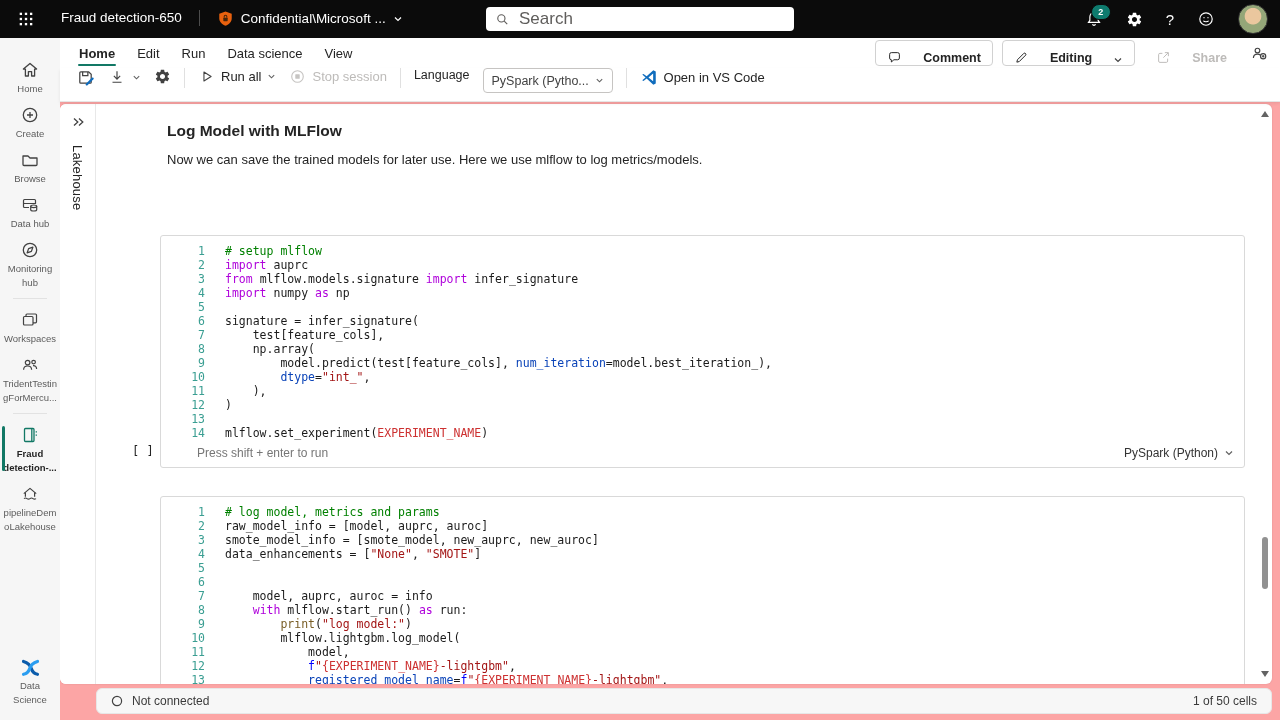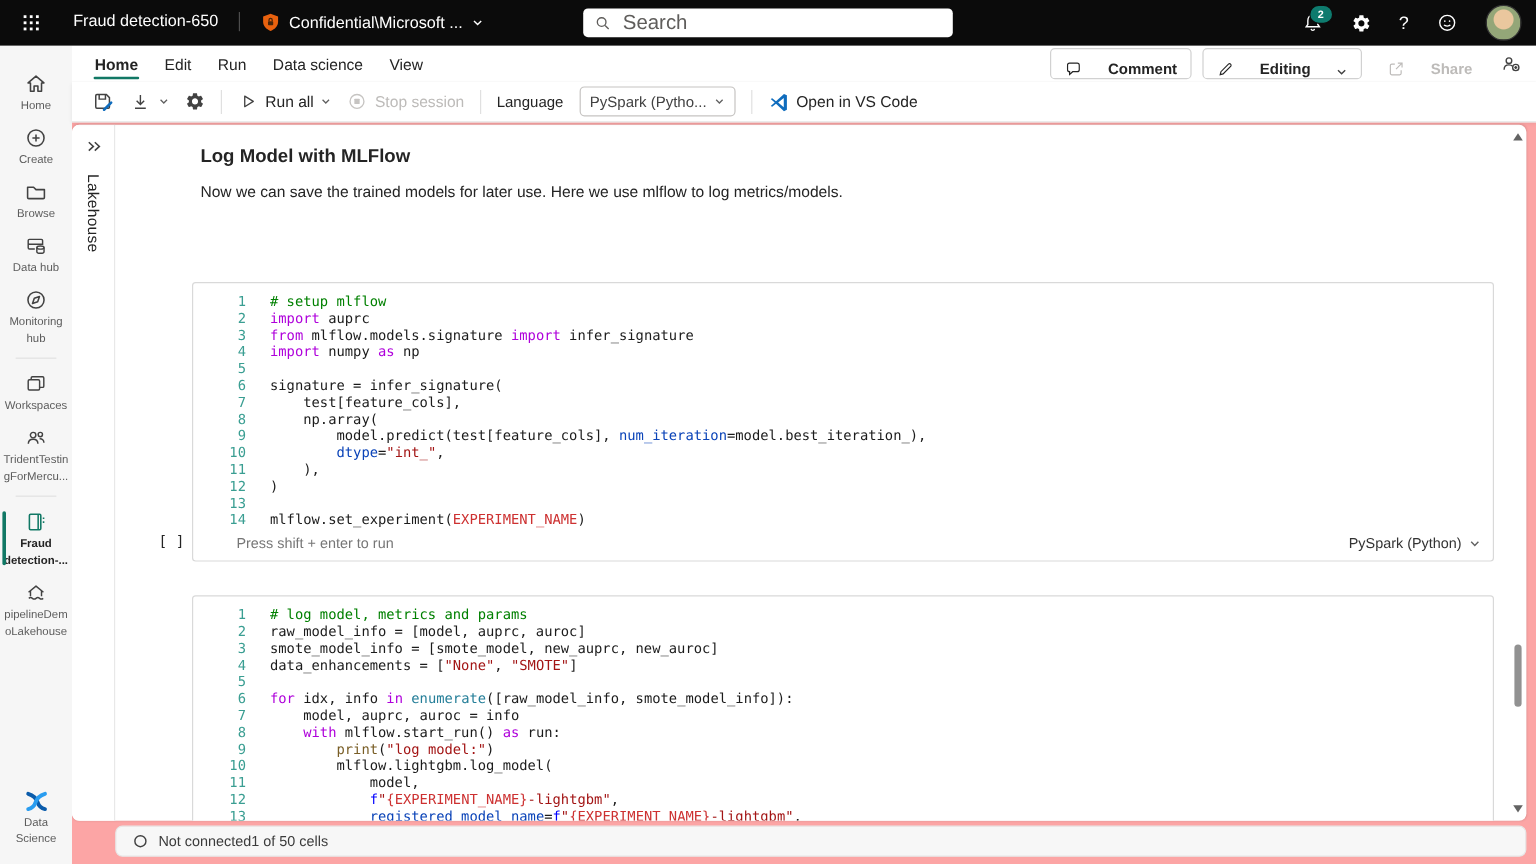--- a/index.html
+++ b/index.html
@@ -41,21 +41,21 @@
   .menubar-right{margin-left:auto;display:flex;align-items:center;gap:9px;padding-right:10px}
   .mbtn{display:flex;align-items:flex-end;gap:21px;border:1px solid #d1d1d1;border-radius:4px;height:24px;
         padding:0 11px;font-size:12.5px;font-weight:700;color:#242424;background:#fff;cursor:pointer;white-space:nowrap}
   .mbtn.disabled{border-color:transparent;color:#bdbbb9;cursor:default}
   .mbtn.disabled svg{color:#bdbbb9}
   .people-btn{color:#424242;padding:2px;cursor:pointer}
 
   
   .toolbar{position:absolute;top:68px;left:60px;right:0;height:33px;background:#fff;
            border-bottom:1px solid #e6e6e6;box-shadow:0 1.5px 3.5px rgba(0,0,0,.08);
-           display:flex;align-items:center;gap:13px;padding-left:16px;font-size:13px;color:#242424;z-index:20}
+           display:flex;align-items:flex-start;gap:13px;padding-left:16px;font-size:13px;color:#242424;z-index:20}
   .tool{display:flex;align-items:center;gap:6px;cursor:pointer;white-space:nowrap}
   .tool svg{color:#424242}
   .t-divider{width:1px;height:20px;background:#e0e0e0}
   .disabled-text{color:#bdbbb9}
   .tool.disabled svg{color:#c6c4c2}
   .lang-label{color:#242424;font-size:12.5px}
   .lang-box{display:flex;align-items:center;justify-content:space-between;border:1px solid #c6c4c2;
             border-radius:4px;height:23px;padding:0 8px;font-size:12.5px;color:#424242;width:112px;cursor:pointer}
   .chev{color:#616161}
 
@@ -102,21 +102,21 @@
   
   .vscroll{width:14px;position:relative;flex:none}
   .v-up,.v-down{position:absolute;left:3px;width:0;height:0;border-left:4px solid transparent;
                 border-right:4px solid transparent;cursor:pointer}
   .v-up{top:7px;border-bottom:6px solid #636363}
   .v-down{bottom:7px;border-top:6px solid #636363}
   .v-thumb{position:absolute;top:433px;left:4px;width:6px;height:52px;border-radius:3px;background:#919191;cursor:grab}
 
   
   .statusbar{margin-top:4px;margin-left:36px;height:26px;background:#f7f7f7;border:1px solid #e7e7e7;
-             border-radius:6px;display:flex;align-items:center;justify-content:flex-start;
+             border-radius:6px;display:flex;align-items:center;justify-content:space-between;
              padding:0 14px;font-size:12px;color:#3b3b3b;box-sizing:border-box}
   .status-left{display:flex;align-items:center;gap:9px}
 </style>
 </head>
 <body>
 
 <div class="topbar">
   <div class="topbar-left">
     <span class="waffle">
       <svg width="18" height="18" viewBox="0 0 20 20" fill="#fff">
@@ -431,21 +431,21 @@
         </div>
       </div>
 
       <div class="cell">
         <div class="cell-code">
             <div class="code-line"><span class="line-num">1</span><span class="code-text"><span class="tok-c"># log model, metrics and params</span></span></div>
             <div class="code-line"><span class="line-num">2</span><span class="code-text"><span class="tok-p">raw_model_info = [model, auprc, auroc]</span></span></div>
             <div class="code-line"><span class="line-num">3</span><span class="code-text"><span class="tok-p">smote_model_info = [smote_model, new_auprc, new_auroc]</span></span></div>
             <div class="code-line"><span class="line-num">4</span><span class="code-text"><span class="tok-p">data_enhancements = [</span><span class="tok-s">"None"</span><span class="tok-p">, </span><span class="tok-s">"SMOTE"</span><span class="tok-p">]</span></span></div>
             <div class="code-line"><span class="line-num">5</span><span class="code-text"></span></div>
-            <div class="code-line"><span class="line-num">6</span><span class="code-text"><span class="tok-k">for</span><span class="tok-p"> idx, info </span><span class="tok-k">in</span><span class="tok-p"> </span><span class="tok-t">enumerate</span><span class="tok-p">([raw_model_info, smote_model_info]):</span></span></div>
+            <div class="code-line"><span class="line-num">6</span></div>
             <div class="code-line"><span class="line-num">7</span><span class="code-text"><span class="tok-p">    model, auprc, auroc = info</span></span></div>
             <div class="code-line"><span class="line-num">8</span><span class="code-text"><span class="tok-p">    </span><span class="tok-k">with</span><span class="tok-p"> mlflow.start_run() </span><span class="tok-k">as</span><span class="tok-p"> run:</span></span></div>
             <div class="code-line"><span class="line-num">9</span><span class="code-text"><span class="tok-p">        </span><span class="tok-f">print</span><span class="tok-p">(</span><span class="tok-s">"log model:"</span><span class="tok-p">)</span></span></div>
             <div class="code-line"><span class="line-num">10</span><span class="code-text"><span class="tok-p">        mlflow.lightgbm.log_model(</span></span></div>
             <div class="code-line"><span class="line-num">11</span><span class="code-text"><span class="tok-p">            model,</span></span></div>
             <div class="code-line"><span class="line-num">12</span><span class="code-text"><span class="tok-p">            </span><span class="tok-b">f</span><span class="tok-s">"</span><span class="tok-r">{EXPERIMENT_NAME}</span><span class="tok-s">-lightgbm"</span><span class="tok-p">,</span></span></div>
             <div class="code-line"><span class="line-num">13</span><span class="code-text"><span class="tok-p">            </span><span class="tok-v">registered_model_name</span><span class="tok-p">=</span><span class="tok-b">f</span><span class="tok-s">"</span><span class="tok-r">{EXPERIMENT_NAME}</span><span class="tok-s">-lightgbm"</span><span class="tok-p">,</span></span></div>
             <div class="code-line"><span class="line-num">14</span><span class="code-text"><span class="tok-p">            </span><span class="tok-v">signature</span><span class="tok-p">=signature,</span></span></div>
             <div class="code-line"><span class="line-num">15</span><span class="code-text"><span class="tok-p">        )</span></span></div>
           </div>

